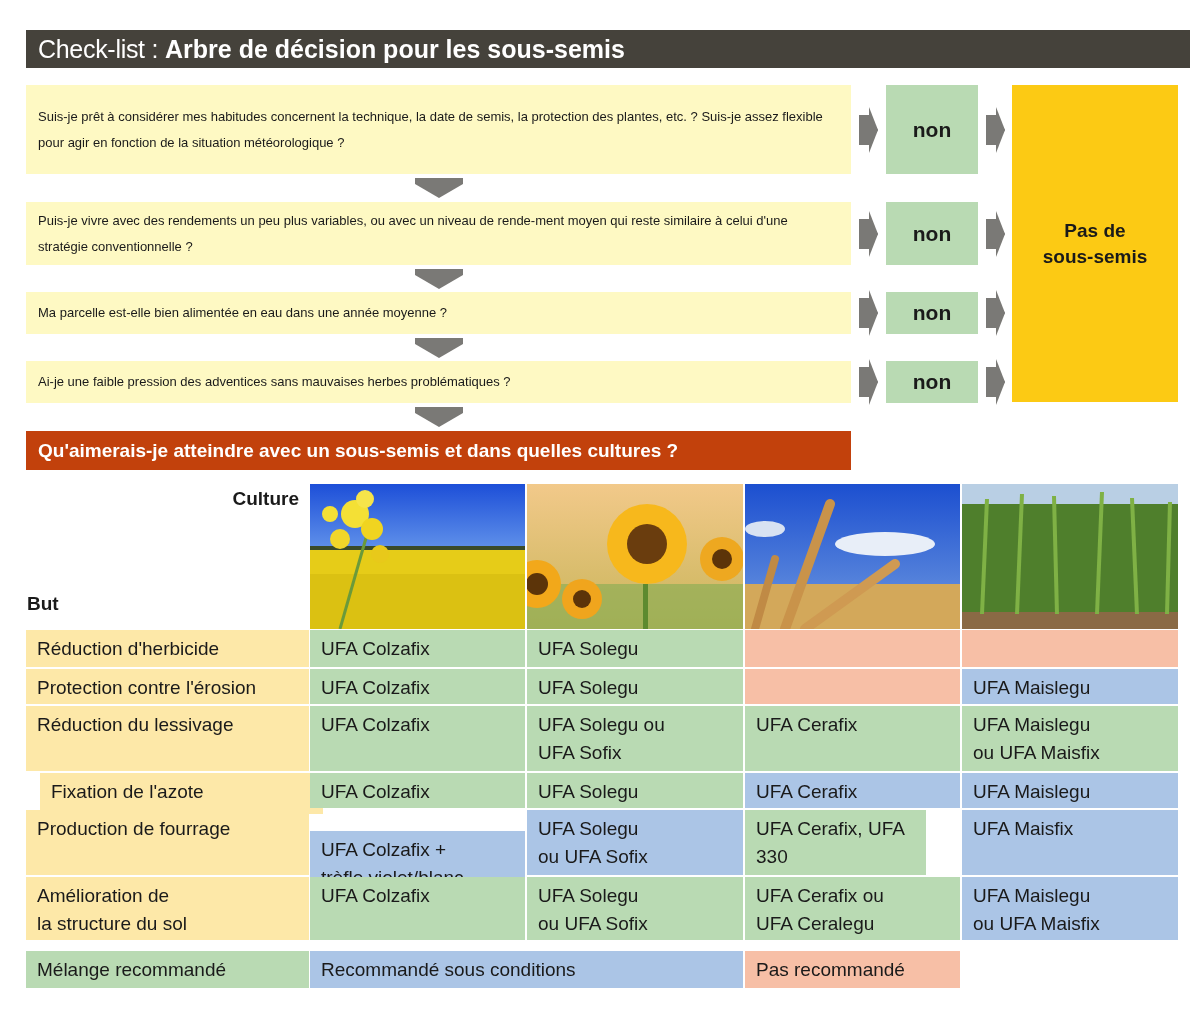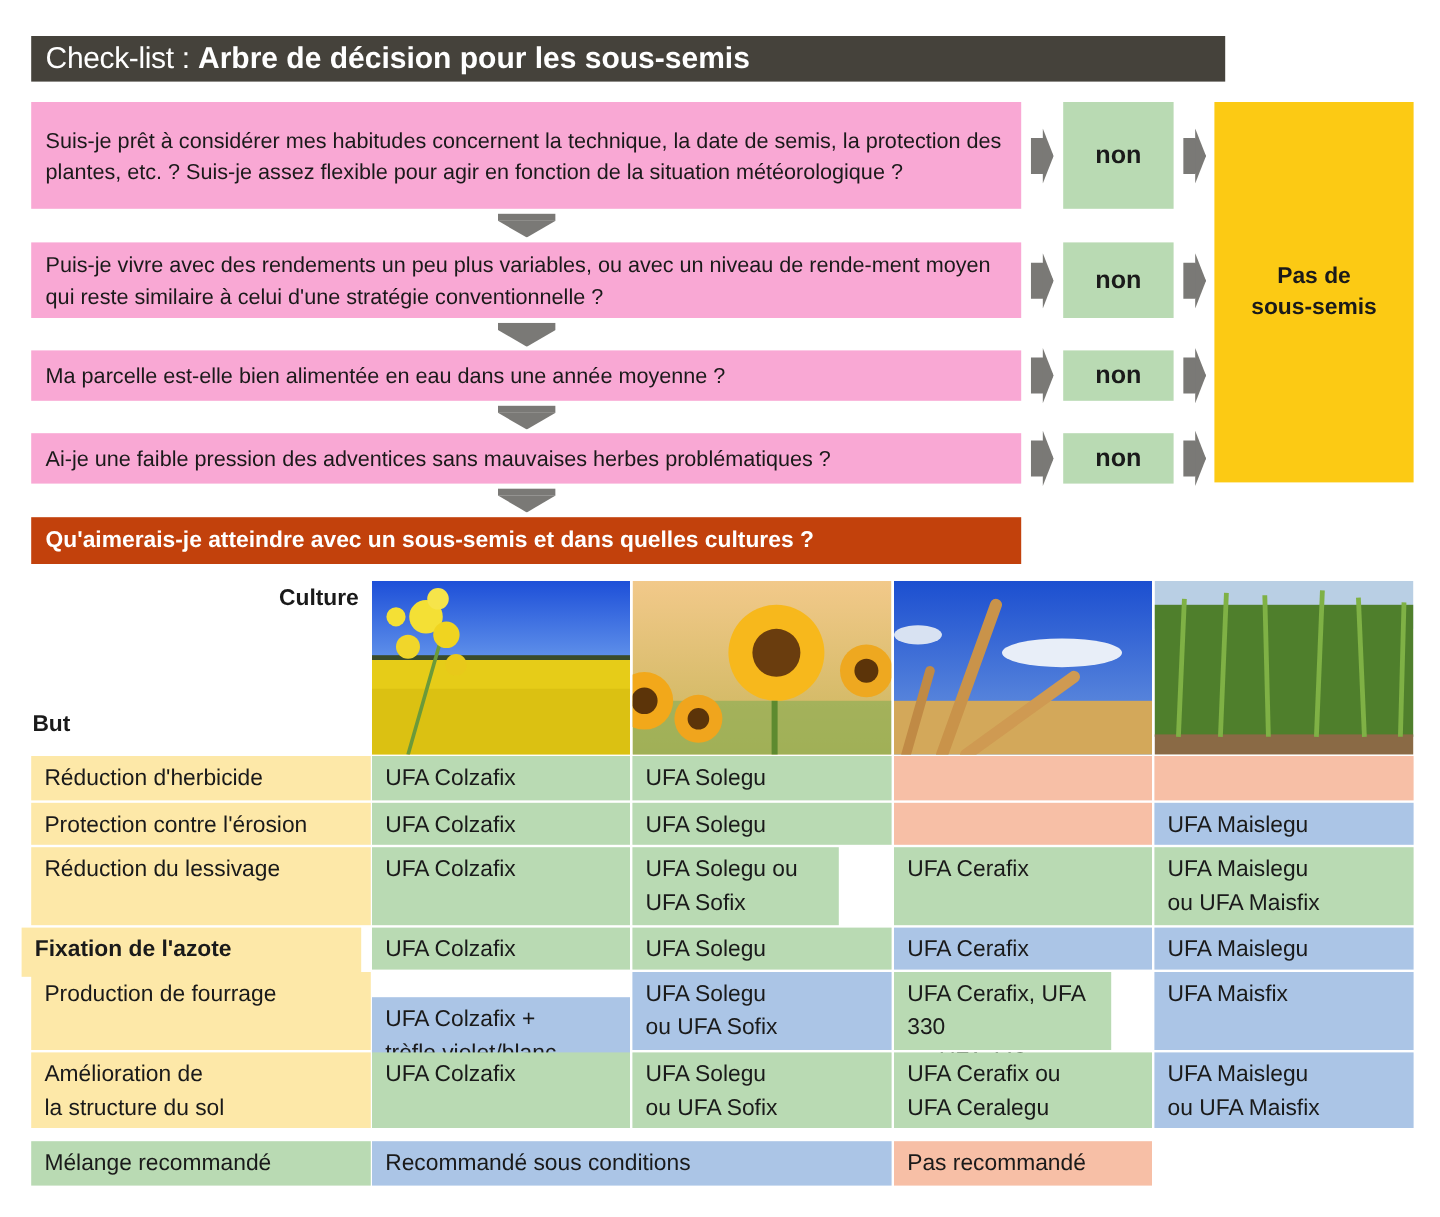--- a/index.html
+++ b/index.html
@@ -1,23 +1,23 @@
 <!DOCTYPE html>
 <html><head>
 <meta charset="utf-8">
 <style>
   * { box-sizing: border-box; margin: 0; padding: 0; }
   body { width: 1200px; height: 1014px; background: #ffffff; position: relative; overflow: hidden;
          font-family: "Liberation Sans", "DejaVu Sans", sans-serif; color: #1a1a1a; }
   .abs { position: absolute; }
-  .title-bar { left: 26px; top: 30px; width: 995px; height: 38px; background: #45423b; color: #fff;
+  .title-bar { left: 26px; top: 30px; width: 1164px; height: 38px; background: #45423b; color: #fff;
                font-size: 25px; line-height: 38px; padding-left: 12px; white-space: nowrap; }
   .title-bar .pre { font-weight: normal; letter-spacing: -0.3px; }
   .title-bar .main { font-weight: bold; }
-  .q-box { left: 26px; width: 825px; background: #f9a8d4; font-size: 18px; line-height: 26px;
+  .q-box { left: 26px; width: 825px; background: #fef9c3; font-size: 13px; line-height: 26px;
            padding: 0 12px; display: flex; align-items: center; }
   .non-box { left: 886px; width: 92px; background: #b9dab3; font-weight: bold; font-size: 21px;
              display: flex; align-items: center; justify-content: center; }
   .r-arrow { width: 19px; height: 46px; }
   .d-arrow { left: 415px; width: 48px; height: 20px; }
   .no-box { left: 1012px; top: 85px; width: 166px; height: 317px; background: #fcca14;
             font-weight: bold; font-size: 19px; line-height: 26px; text-align: center;
             display: flex; align-items: center; justify-content: center; }
   .goal-bar { left: 26px; top: 431px; width: 825px; height: 39px; background: #c2410c; color: #fff;
               font-weight: bold; font-size: 19px; line-height: 39px; padding-left: 12px; }
@@ -208,27 +208,27 @@
 <div class="abs cell salmon" style="left:962px;top:630px;width:216px;height:37px;"></div>
 
 <div class="abs cell yellow" style="left:26px;top:669px;width:283px;height:35px;">Protection contre l'érosion</div>
 <div class="abs cell green" style="left:310px;top:669px;width:215px;height:35px;">UFA Colzafix</div>
 <div class="abs cell green" style="left:527px;top:669px;width:216px;height:35px;">UFA Solegu</div>
 <div class="abs cell salmon" style="left:745px;top:669px;width:215px;height:35px;"></div>
 <div class="abs cell blue" style="left:962px;top:669px;width:216px;height:35px;">UFA Maislegu</div>
 
 <div class="abs cell yellow" style="left:26px;top:706px;width:283px;height:65px;">Réduction du lessivage</div>
 <div class="abs cell green" style="left:310px;top:706px;width:215px;height:65px;">UFA Colzafix</div>
-<div class="abs cell green" style="left:527px;top:706px;width:172px;height:65px;">UFA Solegu ou
+<div class="abs cell green" style="left:527px;top:706px;width:216px;height:65px;">UFA Solegu ou
 UFA Sofix</div>
 <div class="abs cell green" style="left:745px;top:706px;width:215px;height:65px;">UFA Cerafix</div>
 <div class="abs cell green" style="left:962px;top:706px;width:216px;height:65px;">UFA Maislegu
 ou UFA Maisfix</div>
 
-<div class="abs cell yellow" style="left:18px;top:773px;width:283px;height:41px;font-weight:bold;">Fixation de l'azote</div>
+<div class="abs cell yellow" style="left:40px;top:773px;width:283px;height:41px;">Fixation de l'azote</div>
 <div class="abs cell green" style="left:310px;top:773px;width:215px;height:35px;">UFA Colzafix</div>
 <div class="abs cell green" style="left:527px;top:773px;width:216px;height:35px;">UFA Solegu</div>
 <div class="abs cell blue" style="left:745px;top:773px;width:215px;height:35px;">UFA Cerafix</div>
 <div class="abs cell blue" style="left:962px;top:773px;width:216px;height:35px;">UFA Maislegu</div>
 
 <div class="abs cell yellow" style="left:26px;top:810px;width:283px;height:65px;">Production de fourrage</div>
 <div class="abs cell blue" style="left:310px;top:831px;width:215px;height:65px;">UFA Colzafix +
 trèfle violet/blanc</div>
 <div class="abs cell blue" style="left:527px;top:810px;width:216px;height:65px;">UFA Solegu
 ou UFA Sofix</div>

